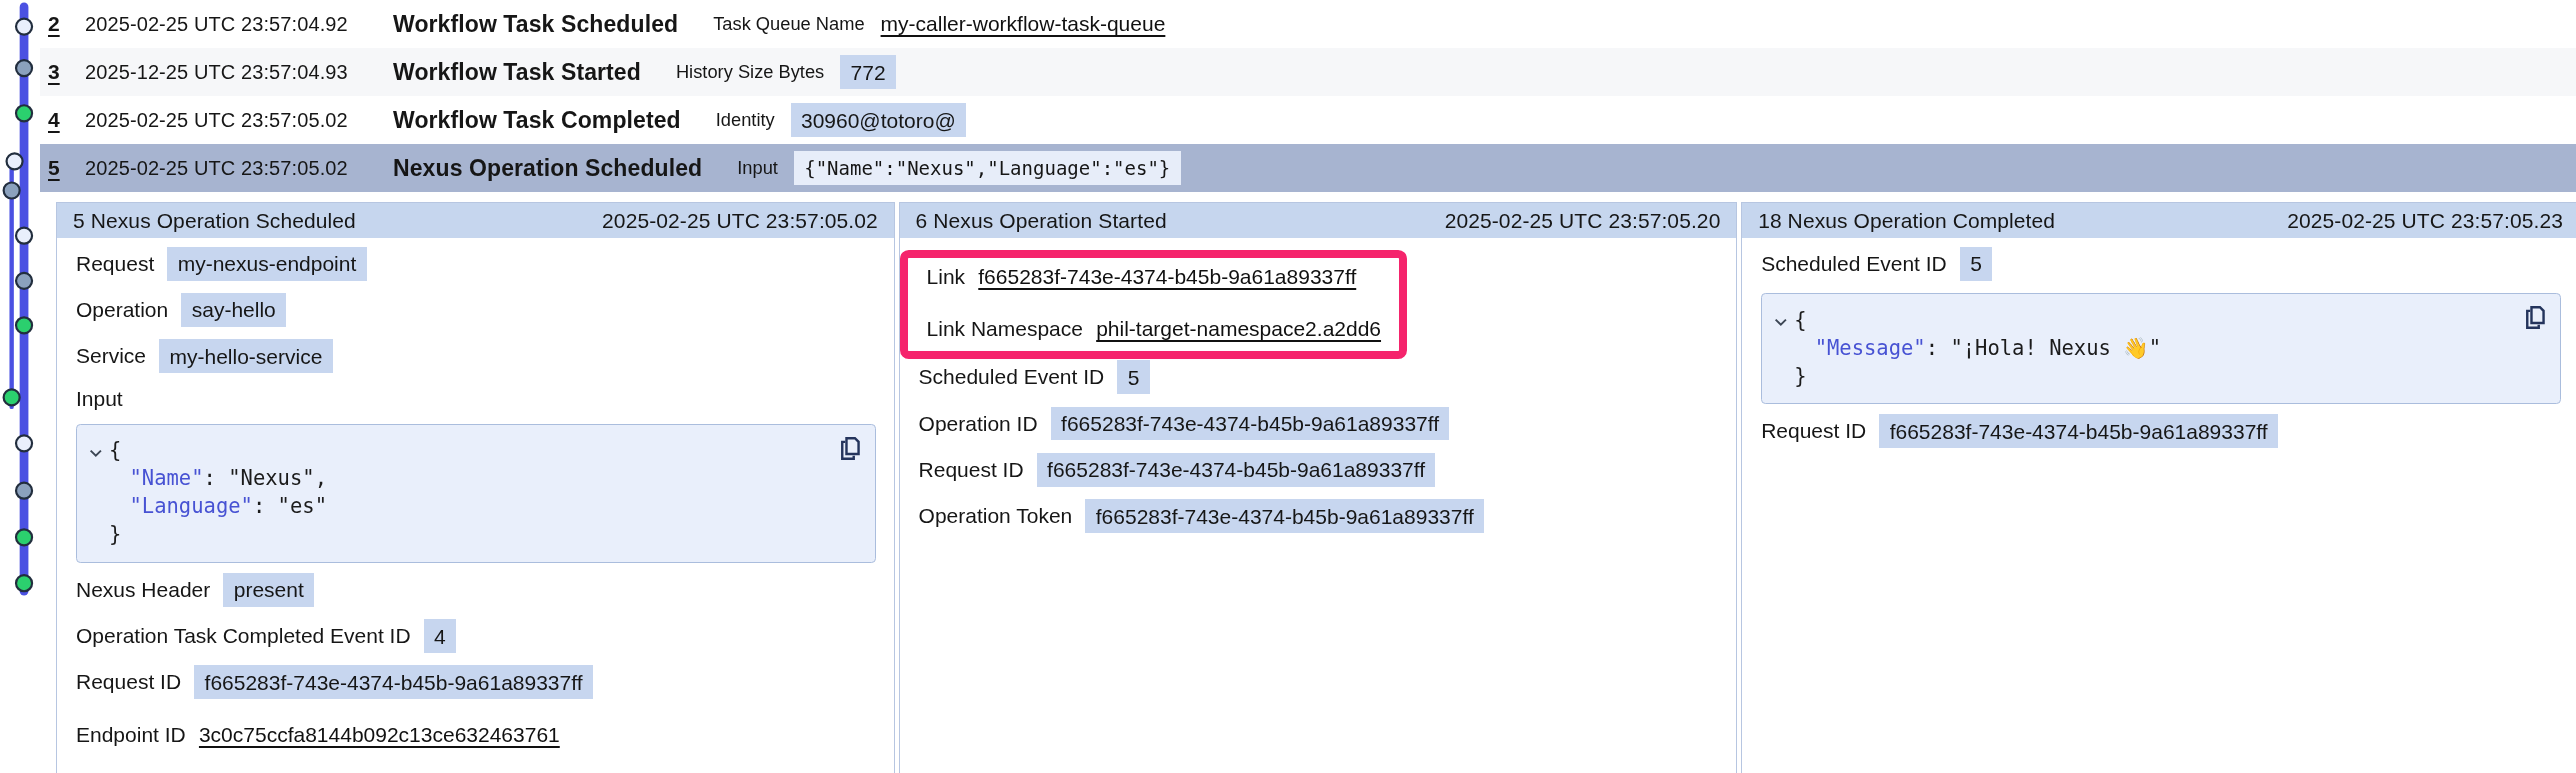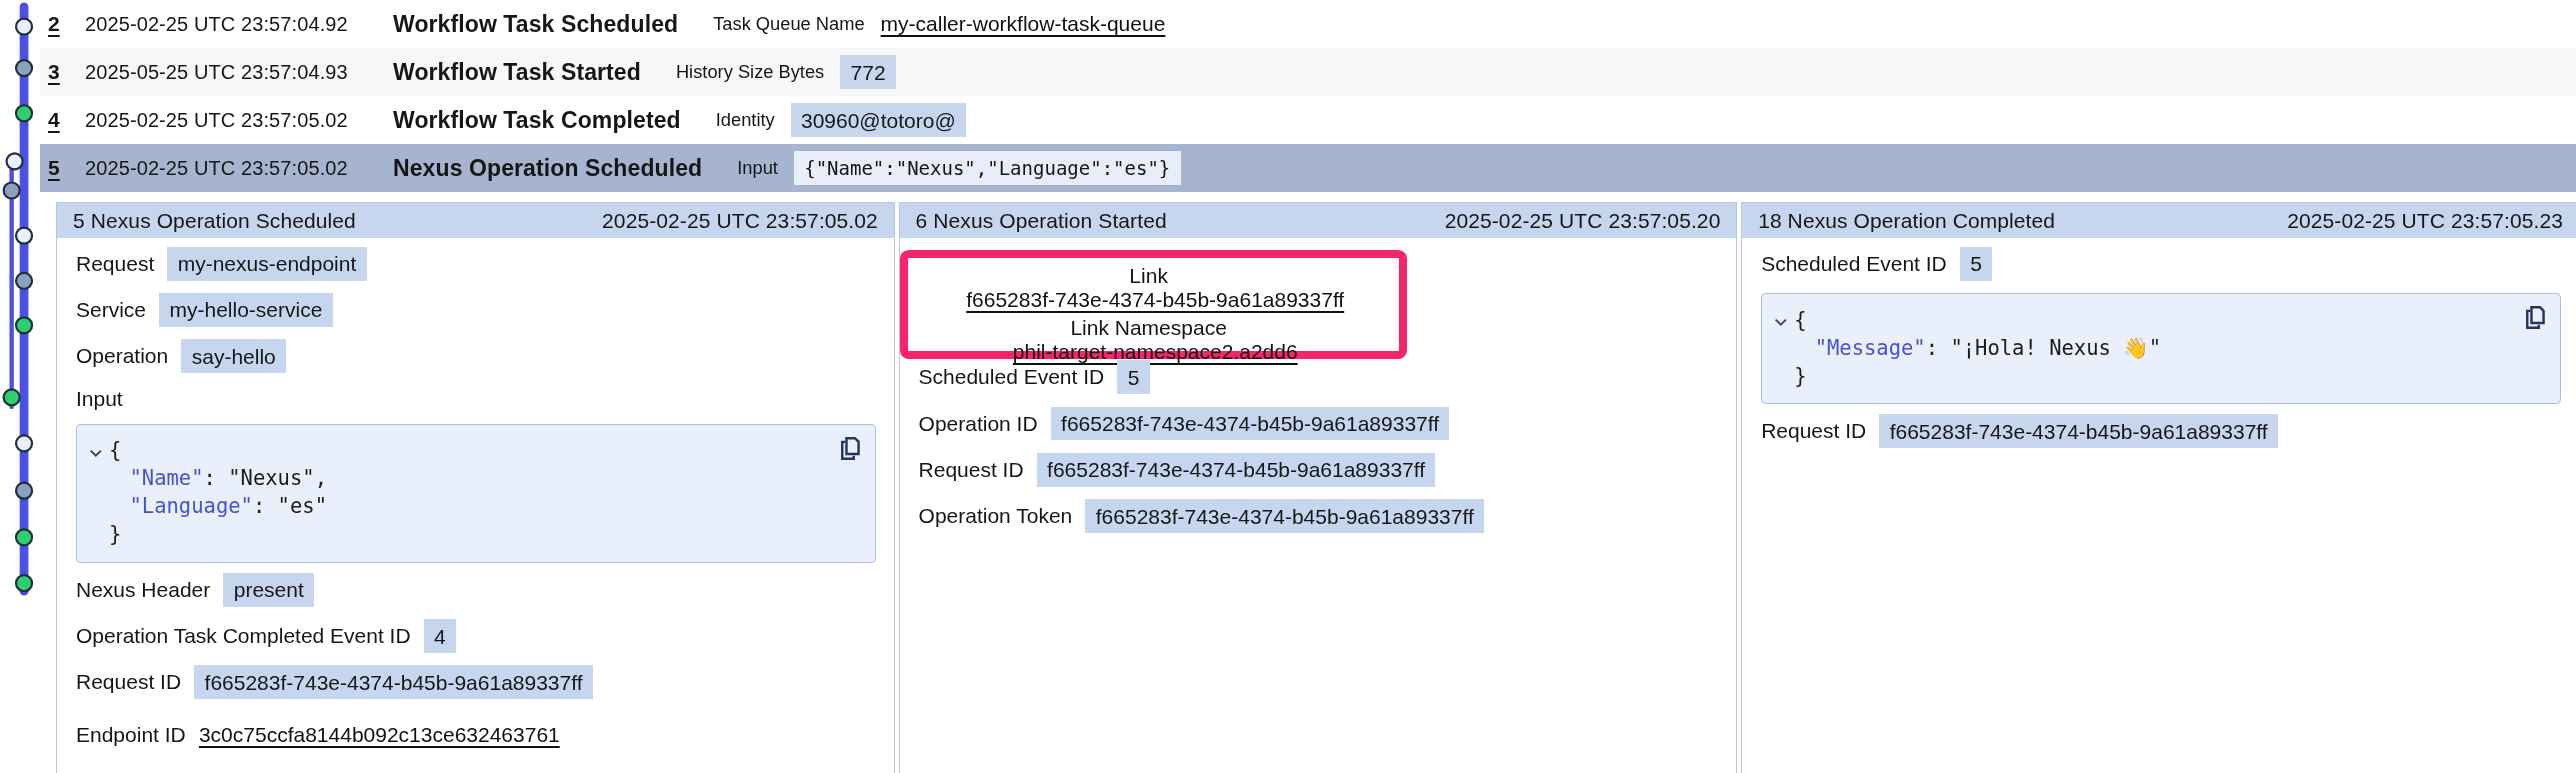--- a/index.html
+++ b/index.html
@@ -74,21 +74,21 @@
   .key { color: #4752d3; }
   .chev { position: absolute; left: 10.3px; top: 19px; cursor: pointer; }
   .copybtn { position: absolute; right: 11.7px; top: 8.8px; cursor: pointer; }
 
   
   .highlight-box {
     width: 507px; margin: 3.7px 0 1.5px -19px;
     border: 8px solid #f5246c; border-radius: 8.8px;
     padding: 5.9px 14.7px 9.5px 19px; background: #ffffff;
   }
-  .hb-row { display: flex; align-items: center; height: 25px; flex-direction: column; }
+  .hb-row { display: flex; align-items: center; height: 25px; }
   .hb-row + .hb-row { margin-top: 27px; }
 </style>
 </head>
 <body>
 
 <div class="app">
 
   <svg class="rail" width="51" height="773" viewBox="0 0 70 1054">
     <rect x="27" y="0" width="12" height="814" rx="6" fill="#4b51e2"></rect>
     <rect x="13" y="216" width="6" height="342" rx="3" fill="#4b51e2"></rect>
@@ -114,21 +114,21 @@
     <div class="hrow">
       <span class="evnum">2</span>
       <span class="evtime">2025-02-25 UTC 23:57:04.92</span>
       <span class="evname">Workflow Task Scheduled</span>
       <span class="evattr">Task Queue Name</span>
       <a class="linkval">my-caller-workflow-task-queue</a>
     </div>
 
     <div class="hrow zebra">
       <span class="evnum">3</span>
-      <span class="evtime">2025-05-25 UTC 23:57:04.93</span>
+      <span class="evtime">2025-12-25 UTC 23:57:04.93</span>
       <span class="evname">Workflow Task Started</span>
       <span class="evattr">History Size Bytes</span>
       <span class="chip">772</span>
     </div>
 
     <div class="hrow">
       <span class="evnum">4</span>
       <span class="evtime">2025-02-25 UTC 23:57:05.02</span>
       <span class="evname">Workflow Task Completed</span>
       <span class="evattr">Identity</span>
@@ -150,26 +150,26 @@
       <header class="phead">
         <span>5 Nexus Operation Scheduled</span>
         <span>2025-02-25 UTC 23:57:05.02</span>
       </header>
       <div class="pbody">
         <div class="field">
           <span class="flabel">Request</span>
           <span class="chip">my-nexus-endpoint</span>
         </div>
         <div class="field">
+          <span class="flabel">Operation</span>
+          <span class="chip">say-hello</span>
+        </div>
+        <div class="field">
           <span class="flabel">Service</span>
           <span class="chip">my-hello-service</span>
-        </div>
-        <div class="field">
-          <span class="flabel">Operation</span>
-          <span class="chip">say-hello</span>
         </div>
 
         <div class="plabel">Input</div>
 
         <div class="codeblock">
           <svg class="chev" width="17.6" height="17.6" viewBox="0 0 24 24">
             <polyline points="5,9 12,16 19,9" fill="none" stroke="#3c4654" stroke-width="2.6"></polyline>
           </svg>
           <svg class="copybtn" width="29" height="29" viewBox="0 0 24 24">
             <path d="M8.5 6.5 H6 V20.5 H15.5 V18" fill="none" stroke="#24345c" stroke-width="2"></path>

